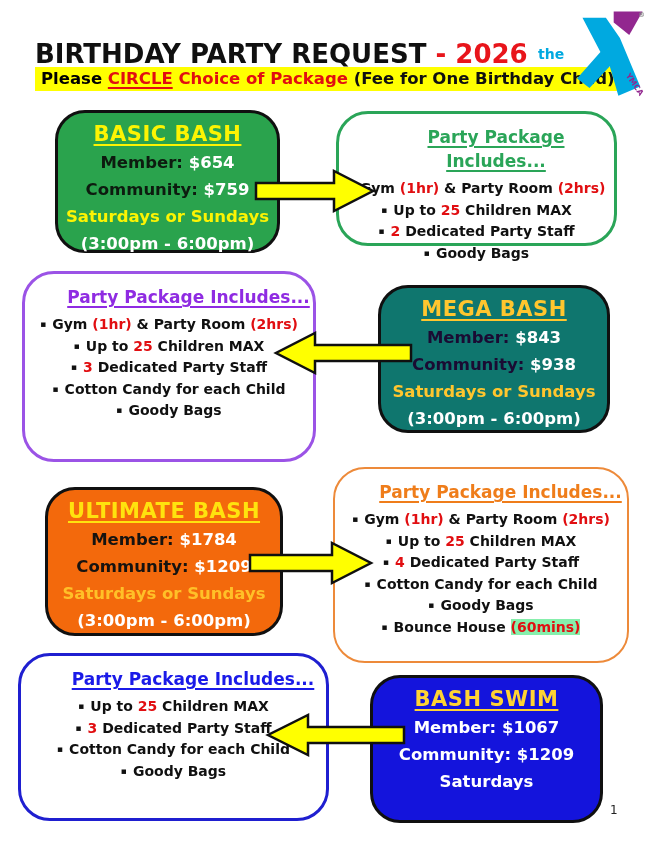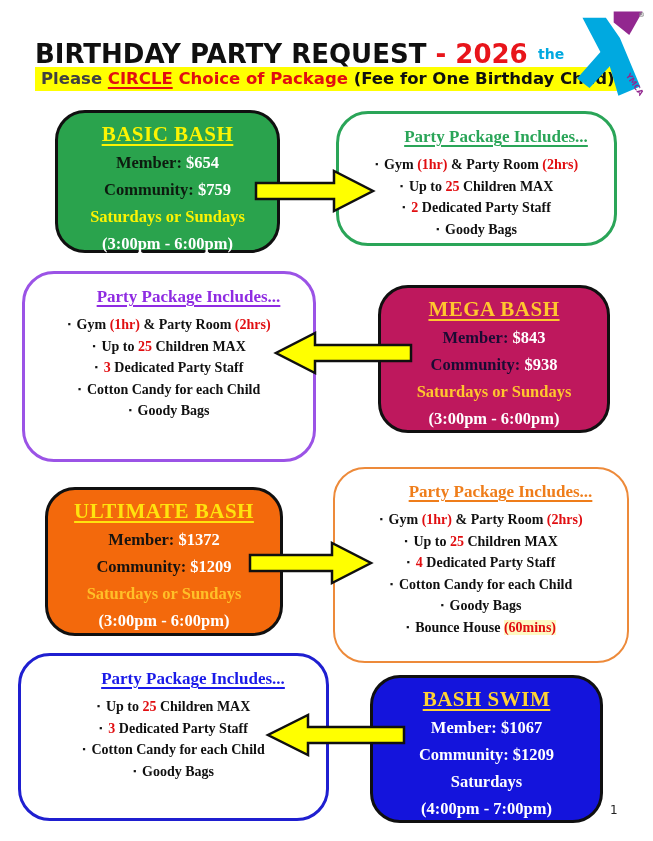--- a/index.html
+++ b/index.html
@@ -8,32 +8,32 @@
   
   #hdr{position:absolute;left:35px;top:22px;font-size:26px;letter-spacing:0;white-space:nowrap;}
   #hdr .t-main{color:#101010;border-bottom:3px solid #101010;padding-bottom:1px;display:inline-block;}
   #hdr .t-dash,#hdr .t-year{color:#e8151b;}
   #subtitle{position:absolute;left:35px;top:67px;background:#ffff00;padding:2px 6px 3px 6px;font-size:16.5px;white-space:nowrap;}
   
   #logo{position:absolute;left:536px;top:6px;width:112px;height:100px;}
   #logo .the{position:absolute;left:2px;top:40px;color:#00a9e0;font-size:14px;}
   #logo svg{position:absolute;left:34px;top:0;}
   
-  .card{position:absolute;box-sizing:border-box;text-align:center;z-index:1;font-family:Liberation Serif, serif;}
+  .card{position:absolute;box-sizing:border-box;text-align:center;z-index:1;}
   .price{border:3px solid #101010;border-radius:30px;padding-top:9px;}
   .inc{background:#ffffff;border-radius:32px;padding-top:11px;}
   .ptitle{font-size:21px;line-height:24px;margin-bottom:3px;letter-spacing:.5px;}
   .pline{font-size:16.5px;line-height:27px;white-space:nowrap;}
   .ititle{font-size:17px;line-height:24px;margin-bottom:5px;margin-left:39px;}
   .item{font-size:14px;line-height:21.5px;color:#101010;white-space:nowrap;}
   .bullet{font-size:9px;vertical-align:2px;margin-right:6px;color:#101010;}
   [data-bind-segments] span.u{text-decoration:underline;text-decoration-thickness:2px;text-underline-offset:3px;}
   
   #card-basic{left:55px;top:110px;width:225px;height:143px;background:#2aa34d;}
-  #card-mega{left:378px;top:285px;width:232px;height:148px;background:#be185d;}
+  #card-mega{left:378px;top:285px;width:232px;height:148px;background:#0f766e;}
   #card-ult{left:45px;top:487px;width:238px;height:149px;background:#f3690c;}
   #card-elite{left:370px;top:675px;width:233px;height:148px;background:#1414dc;}
   #card-inc1{left:336px;top:111px;width:281px;height:135px;border:3px solid #2aa558;}
   #card-inc2{left:22px;top:271px;width:294px;height:191px;border:3px solid #9b53e6;}
   #card-inc3{left:333px;top:467px;width:296px;height:196px;border:2px solid #ed8a3a;}
   #card-inc4{left:18px;top:653px;width:311px;height:168px;border:3px solid #1f1fd0;}
   
   .arrow{position:absolute;z-index:5;}
   #arrow1{left:254px;top:167px;}
   #arrow2{left:273px;top:329px;}
@@ -44,21 +44,21 @@
 </head>
 <body>
 
 <div class="page">
 
   <h1 id="hdr">
     <span class="t-main" data-bind="header.title">BIRTHDAY PARTY REQUEST</span>
     <span class="t-dash" data-bind="header.title_dash">-</span>
     <span class="t-year" data-bind="header.title_year">2026</span>
   </h1>
-  <div id="subtitle" data-bind-segments="header.subtitle_segments"><span style="color: #404040;">Please </span><span class="u" style="color: rgb(225, 14, 17);">CIRCLE</span><span style="color: rgb(225, 14, 17);"> Choice of Package </span><span style="color: rgb(16, 16, 16);">(Fee for One Birthday Child)</span></div>
+  <div id="subtitle" data-bind-segments="header.subtitle_segments"><span style="color: #000000;">Please </span><span class="u" style="color: rgb(225, 14, 17);">CIRCLE</span><span style="color: rgb(225, 14, 17);"> Choice of Package </span><span style="color: rgb(16, 16, 16);">(Fee for One Birthday Child)</span></div>
 
   <div id="logo">
     <span class="the" data-bind="header.logo.the">the</span>
     <svg width="78" height="100" viewBox="0 0 100 118">
       <polygon points="56,2 93,2 76,32 56,16" fill="#92278f"></polygon>
       <path d="M16,10 L46,10 L64,36 L90,98 L62,110 L51,72 L25,100 L9,88 L39,54 Z" fill="#00a9e0"></path>
       <text x="96" y="9" font-size="9" fill="#888" font-family="DejaVu Sans, sans-serif" text-anchor="end" data-bind="header.logo.registered">®</text>
       <text x="71" y="84" font-size="10" fill="#92278f" font-weight="bold" font-family="DejaVu Sans, sans-serif" transform="rotate(55 71 84)" data-bind="header.logo.ymca">YMCA</text>
     </svg>
   </div>
@@ -91,50 +91,49 @@
   <div id="card-mega" class="card price">
     <div class="ptitle" data-bind-segments="price_cards.1.title_segments"><span class="u" style="color: rgb(255, 198, 46);">MEGA BASH</span></div>
     <div class="pline" data-bind-segments="price_cards.1.lines.0"><span style="color: rgb(26, 11, 51);">Member: </span><span style="color: rgb(255, 255, 255);">$843</span></div>
     <div class="pline" data-bind-segments="price_cards.1.lines.1"><span style="color: rgb(26, 11, 51);">Community: </span><span style="color: rgb(255, 255, 255);">$938</span></div>
     <div class="pline" data-bind-segments="price_cards.1.lines.2"><span style="color: rgb(255, 198, 46);">Saturdays or Sundays</span></div>
     <div class="pline" data-bind-segments="price_cards.1.lines.3"><span style="color: rgb(255, 255, 255);">(3:00pm - 6:00pm)</span></div>
   </div>
 
   <div id="card-ult" class="card price">
     <div class="ptitle" data-bind-segments="price_cards.2.title_segments"><span class="u" style="color: rgb(255, 227, 14);">ULTIMATE BASH</span></div>
-    <div class="pline" data-bind-segments="price_cards.2.lines.0"><span style="color: rgb(22, 19, 16);">Member: </span><span style="color: rgb(255, 255, 255);">$1372</span></div>
+    <div class="pline" data-bind-segments="price_cards.2.lines.0"><span style="color: rgb(22, 19, 16);">Member: </span><span style="color: rgb(255, 255, 255);">$1784</span></div>
     <div class="pline" data-bind-segments="price_cards.2.lines.1"><span style="color: rgb(22, 19, 16);">Community: </span><span style="color: rgb(255, 255, 255);">$1209</span></div>
     <div class="pline" data-bind-segments="price_cards.2.lines.2"><span style="color: rgb(255, 192, 40);">Saturdays or Sundays</span></div>
     <div class="pline" data-bind-segments="price_cards.2.lines.3"><span style="color: rgb(255, 255, 255);">(3:00pm - 6:00pm)</span></div>
   </div>
 
   <div id="card-inc3" class="card inc">
     <div class="ititle" data-bind-segments="includes_cards.2.title_segments"><span class="u" style="color: rgb(239, 125, 26);">Party Package Includes...</span></div>
     <div class="item"><span class="bullet" data-bind="ui.bullet">▪</span><span data-bind-segments="includes_cards.2.items.0"><span>Gym </span><span style="color: rgb(225, 14, 17);">(1hr)</span><span> &amp; Party Room </span><span style="color: rgb(225, 14, 17);">(2hrs)</span></span></div>
     <div class="item"><span class="bullet" data-bind="ui.bullet">▪</span><span data-bind-segments="includes_cards.2.items.1"><span>Up to </span><span style="color: rgb(225, 14, 17);">25</span><span> Children MAX</span></span></div>
     <div class="item"><span class="bullet" data-bind="ui.bullet">▪</span><span data-bind-segments="includes_cards.2.items.2"><span style="color: rgb(225, 14, 17);">4</span><span> Dedicated Party Staff</span></span></div>
     <div class="item"><span class="bullet" data-bind="ui.bullet">▪</span><span data-bind-segments="includes_cards.2.items.3"><span>Cotton Candy for each Child</span></span></div>
     <div class="item"><span class="bullet" data-bind="ui.bullet">▪</span><span data-bind-segments="includes_cards.2.items.4"><span>Goody Bags</span></span></div>
-    <div class="item"><span class="bullet" data-bind="ui.bullet">▪</span><span data-bind-segments="includes_cards.2.items.5"><span>Bounce House </span><span style="color: rgb(225, 14, 17); background-color: #fef9c3; text-align: center;">(60mins)</span></span></div>
+    <div class="item"><span class="bullet" data-bind="ui.bullet">▪</span><span data-bind-segments="includes_cards.2.items.5"><span>Bounce House </span><span style="color: rgb(225, 14, 17); background-color: #86efac; text-align: center;">(60mins)</span></span></div>
   </div>
 
   <div id="card-inc4" class="card inc">
     <div class="ititle" data-bind-segments="includes_cards.3.title_segments"><span class="u" style="color: rgb(26, 26, 232);">Party Package Includes...</span></div>
     <div class="item"><span class="bullet" data-bind="ui.bullet">▪</span><span data-bind-segments="includes_cards.3.items.1"><span>Up to </span><span style="color: rgb(225, 14, 17);">25</span><span> Children MAX</span></span></div>
     <div class="item"><span class="bullet" data-bind="ui.bullet">▪</span><span data-bind-segments="includes_cards.3.items.2"><span style="color: rgb(225, 14, 17);">3</span><span> Dedicated Party Staff</span></span></div>
     <div class="item"><span class="bullet" data-bind="ui.bullet">▪</span><span data-bind-segments="includes_cards.3.items.3"><span>Cotton Candy for each Child</span></span></div>
     <div class="item"><span class="bullet" data-bind="ui.bullet">▪</span><span data-bind-segments="includes_cards.3.items.4"><span>Goody Bags</span></span></div>
   </div>
 
   <div id="card-elite" class="card price">
     <div class="ptitle" data-bind-segments="price_cards.3.title_segments"><span class="u" style="color: rgb(255, 211, 51);">BASH SWIM</span></div>
     <div class="pline" data-bind-segments="price_cards.3.lines.0"><span style="color: rgb(255, 255, 255);">Member: $1067</span></div>
     <div class="pline" data-bind-segments="price_cards.3.lines.1"><span style="color: rgb(255, 255, 255);">Community: $1209</span></div>
     <div class="pline" data-bind-segments="price_cards.3.lines.2"><span style="color: #ffffff;">Saturdays</span></div>
-    <div class="pline" data-bind-segments="price_cards.3.lines.3"><span style="color: rgb(255, 255, 255);">(4:00pm - 7:00pm)</span></div>
   </div>
 
   <svg id="arrow1" class="arrow" width="122" height="48" viewBox="0 0 122 48">
     <polygon points="2,16 80,16 80,4 119,24 80,44 80,32 2,32" fill="#ffff00" stroke="#101010" stroke-width="2.5"></polygon>
   </svg>
   <svg id="arrow2" class="arrow" width="140" height="48" viewBox="0 0 140 48">
     <polygon points="138,16 42,16 42,4 3,24 42,44 42,32 138,32" fill="#ffff00" stroke="#101010" stroke-width="2.5"></polygon>
   </svg>
   <svg id="arrow3" class="arrow" width="126" height="48" viewBox="0 0 126 48">
     <polygon points="2,16 84,16 84,4 123,24 84,44 84,32 2,32" fill="#ffff00" stroke="#101010" stroke-width="2.5"></polygon>

